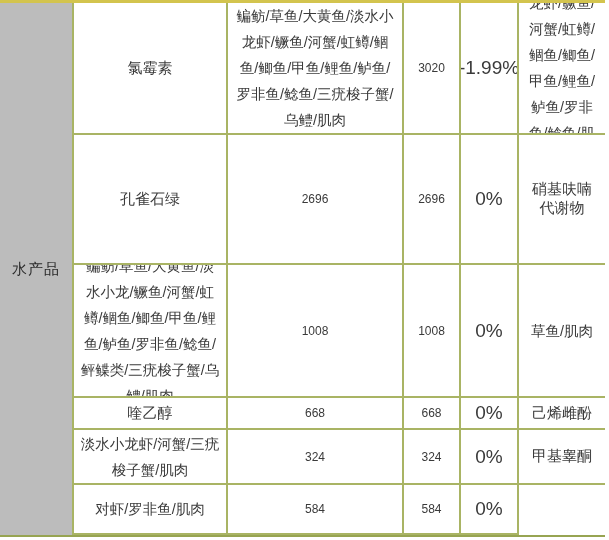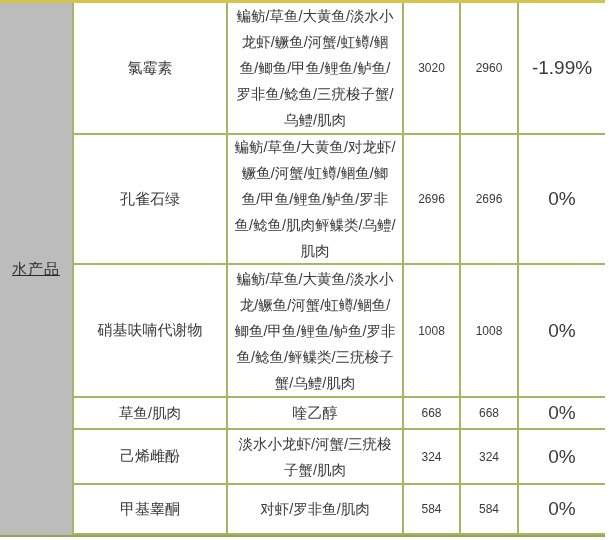--- a/index.html
+++ b/index.html
@@ -32,21 +32,20 @@
     border-right: 2px solid #a9b464;
     display: flex;
     align-items: center;
     justify-content: center;
   }
   .category-label {
     font-size: 15px;
     color: #2b2b2b;
     letter-spacing: 1px;
     white-space: nowrap;
-    text-decoration: underline;
   }
   .data-table {
     flex: 1;
     display: grid;
     grid-template-columns: 154px 176px 57px 58px 1fr;
     grid-template-rows: 132px 130px 133px 32px 55px 50px;
     background: #ffffff;
   }
   .cell {
     border-right: 2px solid #a9b464;
@@ -78,25 +77,24 @@
 
     <div class="category-col">
       <span class="category-label">水产品</span>
     </div>
 
     <div class="data-table">
 
       <div class="cell substance-cell">氯霉素</div>
       <div class="cell scope-cell">鳊鲂/草鱼/大黄鱼/淡水小龙虾/鳜鱼/河蟹/虹鳟/鲴鱼/鲫鱼/甲鱼/鲤鱼/鲈鱼/罗非鱼/鲶鱼/三疣梭子蟹/乌鳢/肌肉</div>
       <div class="cell num-cell">3020</div>
-      <div class="cell num-cell">2960</div>
       <div class="cell pct-cell">-1.99%</div>
 
+      <div class="cell scope-cell">鳊鲂/草鱼/大黄鱼/对龙虾/鳜鱼/河蟹/虹鳟/鲴鱼/鲫鱼/甲鱼/鲤鱼/鲈鱼/罗非鱼/鲶鱼/肌肉鲆鲽类/乌鳢/肌肉</div>
       <div class="cell substance-cell">孔雀石绿</div>
-      <div class="cell scope-cell">鳊鲂/草鱼/大黄鱼/对龙虾/鳜鱼/河蟹/虹鳟/鲴鱼/鲫鱼/甲鱼/鲤鱼/鲈鱼/罗非鱼/鲶鱼/肌肉鲆鲽类/乌鳢/肌肉</div>
       <div class="cell num-cell">2696</div>
       <div class="cell num-cell">2696</div>
       <div class="cell pct-cell">0%</div>
 
       <div class="cell substance-cell">硝基呋喃代谢物</div>
       <div class="cell scope-cell">鳊鲂/草鱼/大黄鱼/淡水小龙/鳜鱼/河蟹/虹鳟/鲴鱼/鲫鱼/甲鱼/鲤鱼/鲈鱼/罗非鱼/鲶鱼/鲆鲽类/三疣梭子蟹/乌鳢/肌肉</div>
       <div class="cell num-cell">1008</div>
       <div class="cell num-cell">1008</div>
       <div class="cell pct-cell">0%</div>
 

